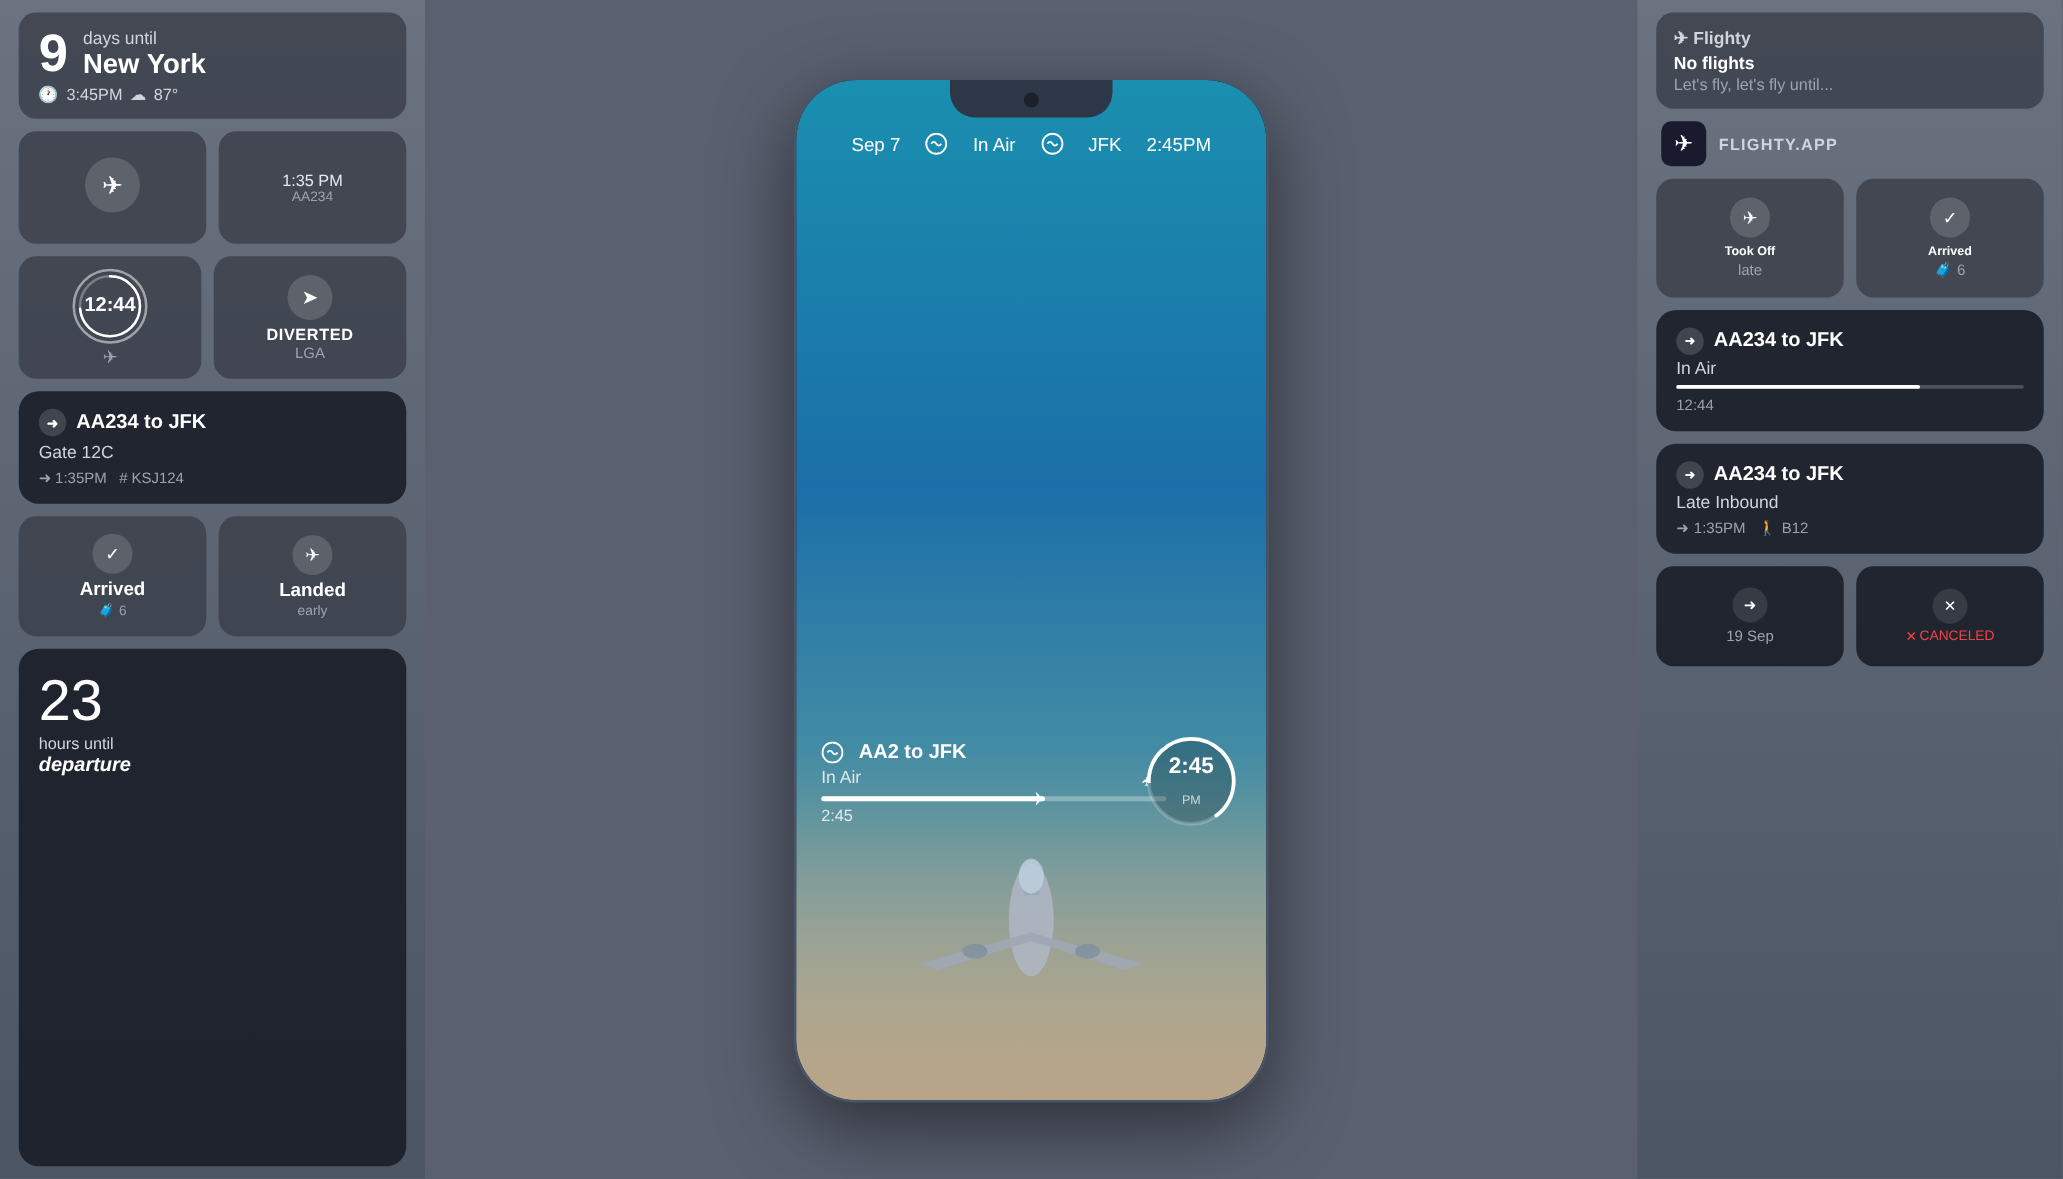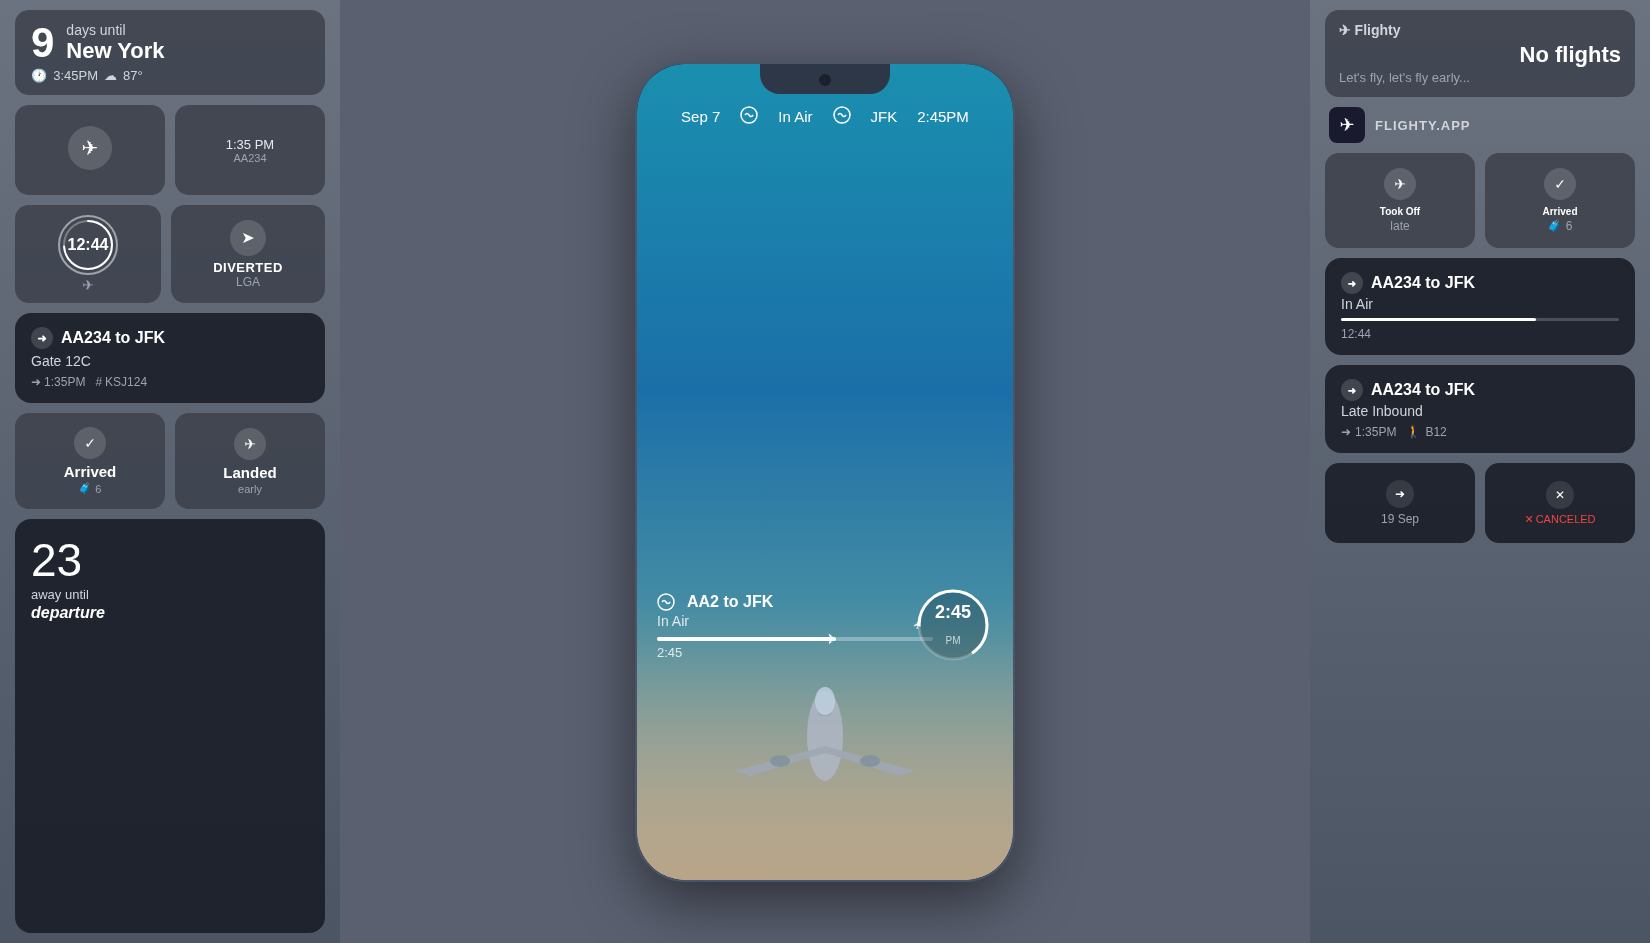--- a/index.html
+++ b/index.html
@@ -457,23 +457,22 @@
     .flighty-top-card .ftc-header {
       display: flex;
       align-items: center;
       gap: 6px;
       font-size: 14px;
       font-weight: 600;
       color: #d1d5db;
       margin-bottom: 4px;
     }
     .flighty-top-card .ftc-title {
-      font-size: 22px;
+      font-size: 14px;
       font-weight: 700;
-      text-align: right;
     }
     .flighty-top-card .ftc-sub {
       font-size: 13px;
       color: #9ca3af;
       margin-top: 2px;
     }
 
     
     .right-heading {
       color: white;
@@ -722,21 +721,21 @@
       <div class="aw-icon">✈</div>
       <div class="aw-label">Landed</div>
       <div class="aw-sub">
         <span>early</span>
       </div>
     </div>
   </div>
 
   <div class="bottom-big-card">
     <div class="bbc-num">23</div>
-    <div class="bbc-label">away until</div>
+    <div class="bbc-label">hours until</div>
     <div class="bbc-sub">departure</div>
   </div>
 
 </div>
 
 <div class="center-phone-container">
   <div class="phone-shell">
     <div class="phone-screen">
       <div class="phone-notch"></div>
       <div class="phone-camera"></div>
@@ -811,21 +810,21 @@
   </div>
 </div>
 
 <div class="right-panel">
 
   <div class="flighty-top-card">
     <div class="ftc-header">
       <span>✈ Flighty</span>
     </div>
     <div class="ftc-title">No flights</div>
-    <div class="ftc-sub">Let's fly, let's fly early...</div>
+    <div class="ftc-sub">Let's fly, let's fly until...</div>
   </div>
 
 
   <div class="app-row">
     <div class="app-icon-box">✈</div>
     <div class="app-name">FLIGHTY.APP</div>
   </div>
 
   <div class="right-widget-row">
     <div class="right-small-widget">

